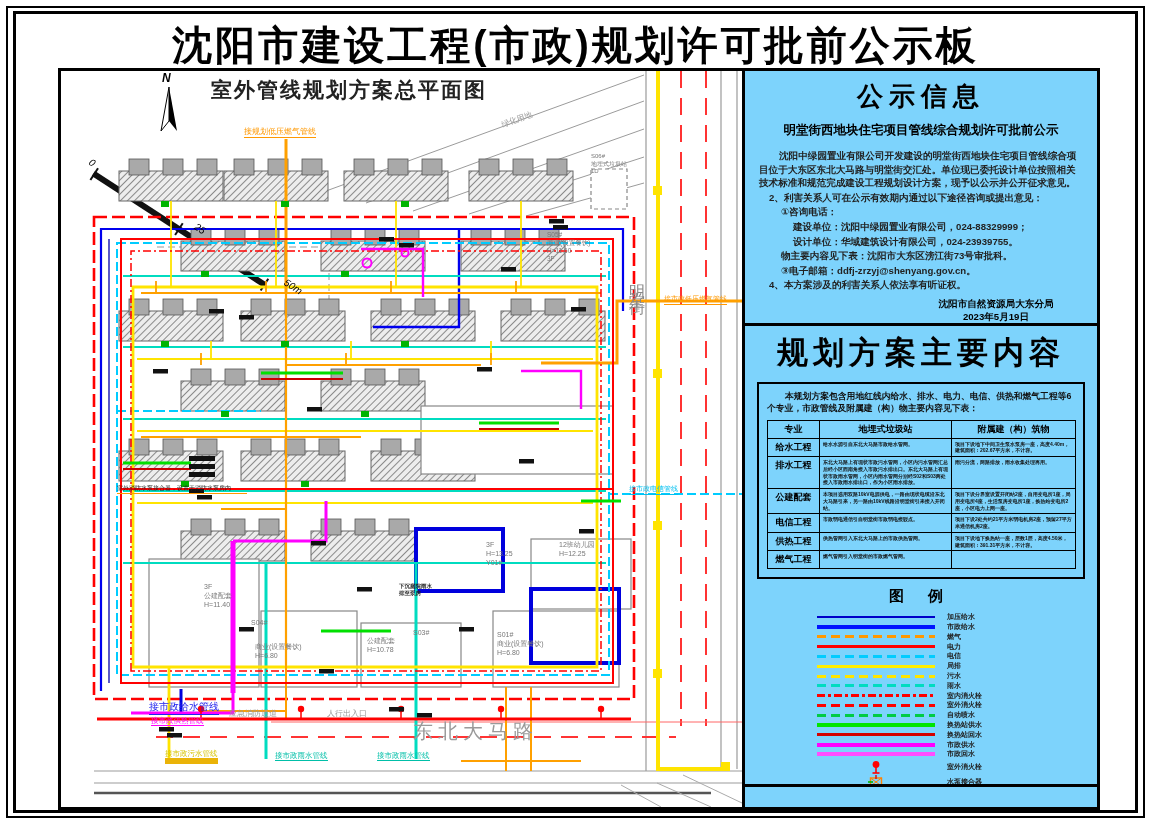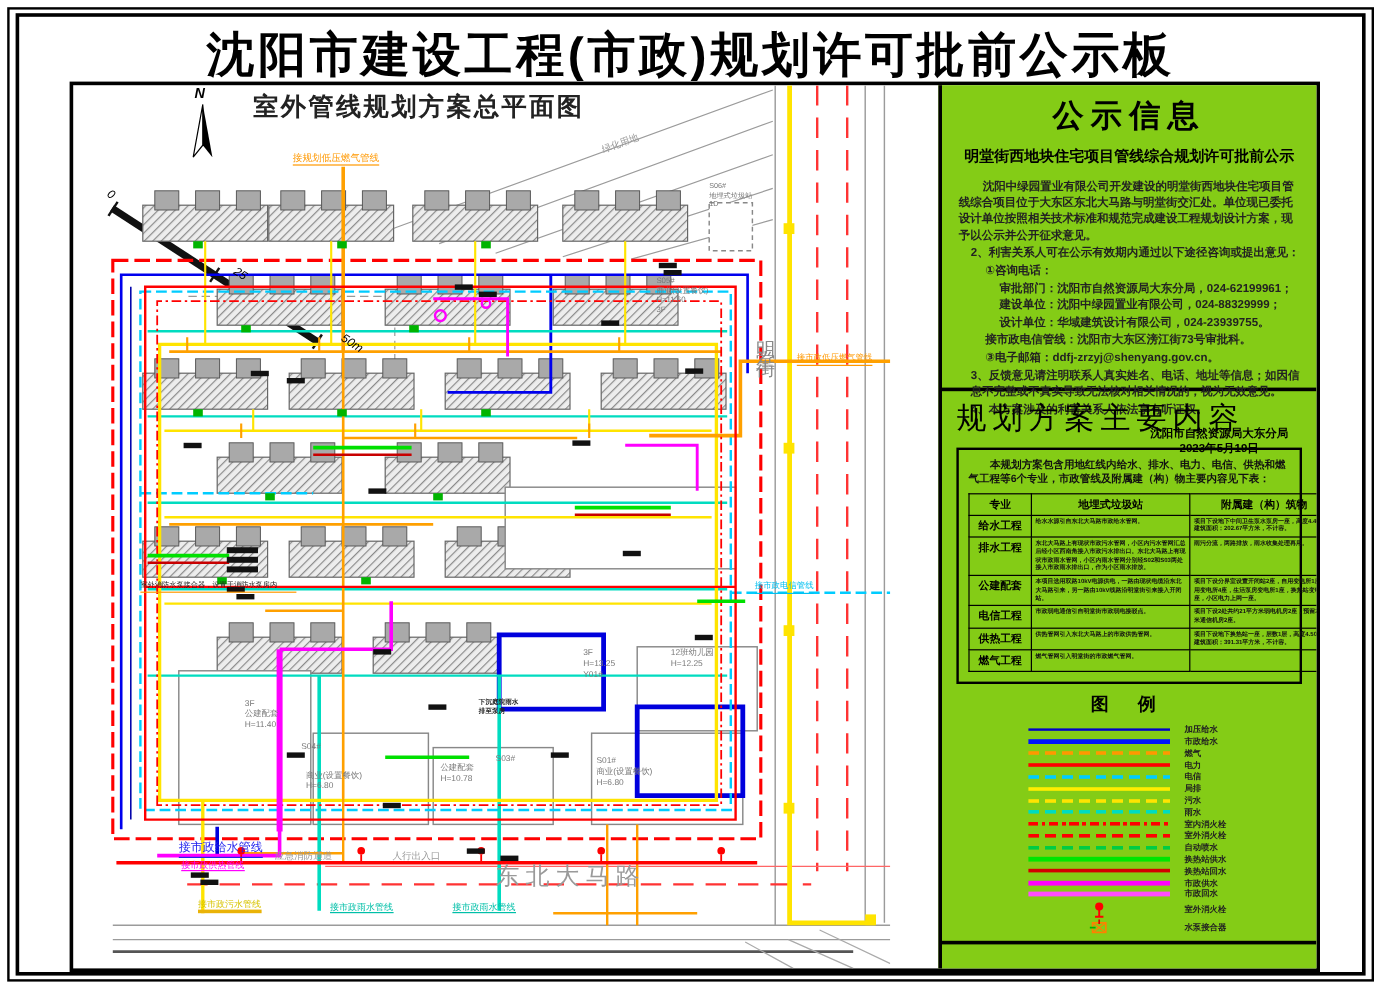--- a/index.html
+++ b/index.html
@@ -12,42 +12,42 @@
   .map-panel{position:relative;width:681px;height:100%;overflow:hidden;}
   .map-svg{position:absolute;left:0;top:0;width:100%;height:100%;}
   .lbl{position:absolute;color:#333;line-height:1.25;white-space:pre-line;pointer-events:none;}
   .map-title{left:150px;top:6px;width:380px;text-align:left;font-size:21px;font-weight:bold;color:#222;letter-spacing:2px;}
   .north-n{left:101px;top:0px;font-size:12px;font-style:italic;font-weight:bold;color:#000;}
   .scale-num{font-size:10px;font-style:italic;color:#000;transform:rotate(33deg);}
   .lbl-orange{color:#ff9800;border-bottom:1px solid #ff9800;margin-left:48px;}
   .lbl-cyan{color:#00c0f0;border-bottom:1px solid #00c0f0;}
   .lbl-blue{color:#2222ee;border-bottom:1px solid #2222ee;}
   .lbl-magenta{color:#ff00ff;border-bottom:1px solid #ff00ff;}
-  .lbl-yellow{color:#d8c400;border-bottom:3px solid #eab308;}
+  .lbl-yellow{color:#d8c400;border-bottom:6px solid #eab308;}
   .lbl-teal{color:#00bfa8;border-bottom:1px solid #00bfa8;}
   .lbl-gray{color:#999;}
   .lbl-bldg{color:#777;font-size:7px;}
   .street-east{left:566px;top:200px;writing-mode:vertical-rl;font-size:16px;color:#888;letter-spacing:8px;}
   .street-south{left:352px;top:648px;font-size:20px;color:#9a9a9a;letter-spacing:5px;}
   .tiny-note{color:#222;font-size:6px;border-bottom:1px solid #ff9800;}
   
-  .info-col{position:relative;flex:1;height:100%;border-left:3px solid #000;background:#84cc16;overflow:hidden;margin-left:40px;}
+  .info-col{position:relative;flex:1;height:100%;border-left:3px solid #000;background:#7dd3fc;overflow:hidden;}
   .notice{height:252px;padding:6px 14px 0 14px;box-sizing:border-box;}
   .notice-title{text-align:center;font-size:26px;font-weight:bold;letter-spacing:6px;margin:2px 0 8px 0;}
   .notice-sub{text-align:center;font-size:12.5px;font-weight:bold;margin-bottom:10px;}
   .notice-body p{margin:0 0 1px 0;font-size:9.6px;font-weight:bold;color:#222;line-height:1.42;}
   .ind0{text-indent:20px;}
   .ind1{padding-left:10px;}
   .ind2{padding-left:22px;}
   .ind3{padding-left:34px;}
   .sign{ text-align:center;font-size:9.6px;font-weight:bold;margin-top:6px;}
   .sign div{margin-left:150px;}
   .divider{height:3px;background:#000;}
   .plan{padding:4px 12px 0 12px;}
-  .plan-title{font-size:25px;font-weight:normal;letter-spacing:5px;margin:2px 0 8px 0;}
+  .plan-title{text-align:center;font-size:31px;font-weight:bold;letter-spacing:5px;margin:2px 0 8px 0;}
   .plan-box{border:2px solid #000;padding:6px 8px 8px 8px;}
   .plan-intro{font-size:8.8px;font-weight:bold;line-height:1.4;color:#111;margin-bottom:5px;text-indent:18px;}
   table.spec{border-collapse:collapse;width:100%;table-layout:fixed;}
   table.spec th,table.spec td{border:1px solid #000;padding:2px 3px;vertical-align:top;}
   table.spec th{font-size:9px;font-weight:bold;text-align:center;vertical-align:middle;}
   td.c-name{font-size:9px;font-weight:bold;text-align:center;vertical-align:middle;}
   td.c-txt{font-size:5px;font-weight:bold;line-height:1.35;color:#111;}
   col.w1{width:52px;} col.w2{width:132px;} col.w3{width:124px;}
   .legend{padding:8px 0 0 0;}
   .legend-title{text-align:center;font-size:15px;font-weight:bold;letter-spacing:10px;margin-bottom:6px;}
@@ -304,26 +304,24 @@
 
     <div class="info-col">
 
       <div class="notice">
         <div class="notice-title">公示信息</div>
         <div class="notice-sub">明堂街西地块住宅项目管线综合规划许可批前公示</div>
         <div class="notice-body">
           <p class="ind0">沈阳中绿园置业有限公司开发建设的明堂街西地块住宅项目管线综合项目位于大东区东北大马路与明堂街交汇处。单位现已委托设计单位按照相关技术标准和规范完成建设工程规划设计方案，现予以公示并公开征求意见。</p>
           <p class="ind1">2、利害关系人可在公示有效期内通过以下途径咨询或提出意见：</p>
           <p class="ind2">①咨询电话：</p>
-          <p class="ind3">审批部门：沈阳市自然资源局大东分局，024-62199961；</p>
           <p class="ind3">建设单位：沈阳中绿园置业有限公司，024-88329999；</p>
           <p class="ind3">设计单位：华域建筑设计有限公司，024-23939755。</p>
-          <p class="ind2">接市政电信管线：沈阳市大东区滂江街73号审批科。</p>
+          <p class="ind2">物主要内容见下表：沈阳市大东区滂江街73号审批科。</p>
           <p class="ind2">③电子邮箱：ddfj-zrzyj@shenyang.gov.cn。</p>
-          <p class="ind1">3、反馈意见请注明联系人真实姓名、电话、地址等信息；如因信息不完整或不真实导致无法核对相关情况的，视为无效意见。</p>
           <p class="ind1">4、本方案涉及的利害关系人依法享有听证权。</p>
         </div>
         <div class="sign">
           <div>沈阳市自然资源局大东分局</div>
           <div>2023年5月19日</div>
         </div>
       </div>
 
       <div class="divider"></div>
 

